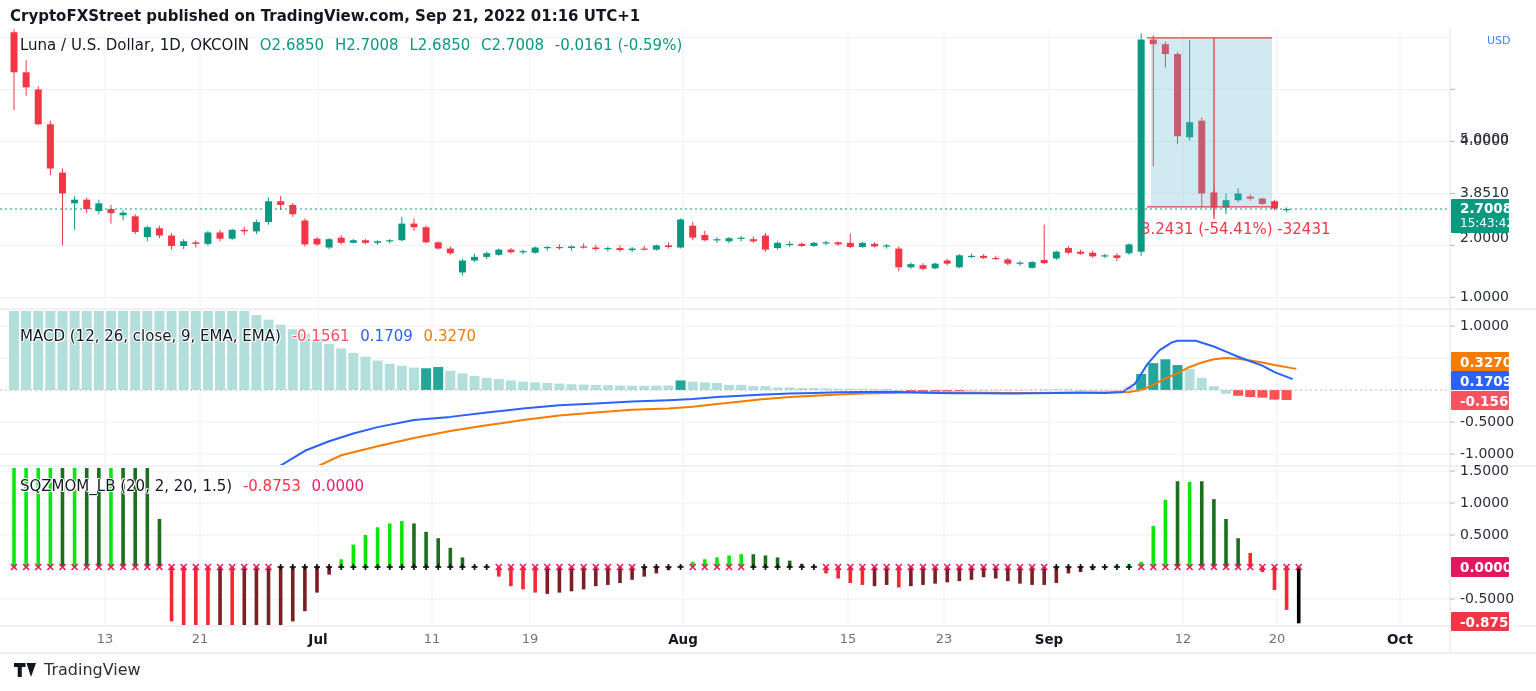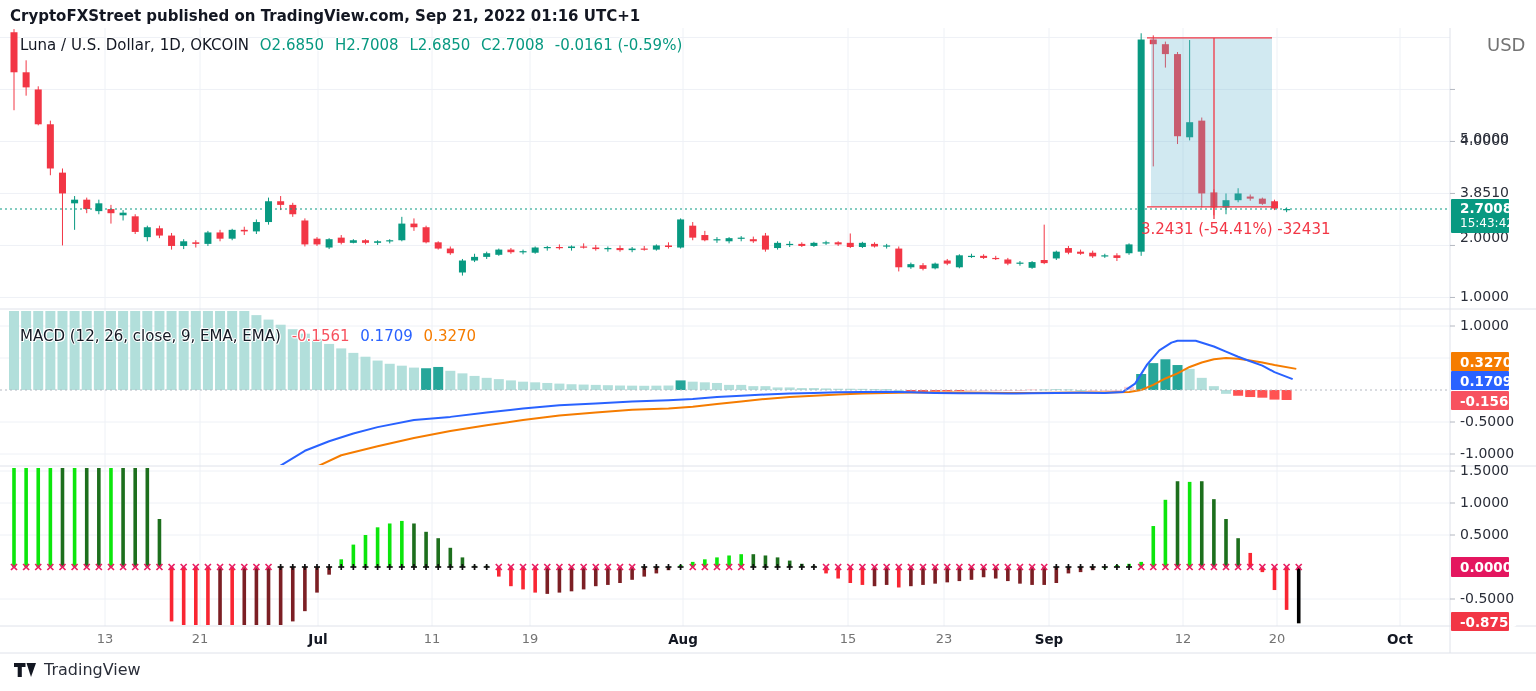--- a/index.html
+++ b/index.html
@@ -14,21 +14,21 @@
   #price-legend{left:20px;top:36px;}
   #macd-legend{left:20px;top:327px;}
   #sqz-legend{left:20px;top:477px;}
   .v-up{color:#089981;}
   .v-hist{color:#f7525f;}
   .v-macd{color:#2962ff;}
   .v-signal{color:#f57c00;}
   .v-mom{color:#f23645;}
   .v-zero{color:#e91e63;}
   .axis-label{position:absolute;font-size:14px;color:#2a2e39;}
-  #usd-label{left:1487px;top:34px;font-size:18px;color:#737373;}
+  #usd-label{left:1487px;top:34px;font-size:11px;color:#3b82f6;}
   .badge{position:absolute;left:1451px;width:58px;color:#fff;font-size:13.5px;font-weight:600;
     text-align:left;padding:2px 0 2px 9px;box-sizing:border-box;border-radius:1px;}
   #price-badge{top:199px;height:34px;background:#089981;padding-top:1px;}
   #price-badge .timer{font-size:12px;font-weight:400;}
   #badge-signal{top:352px;height:19px;background:#f57c00;}
   #badge-macd{top:371px;height:19px;background:#2962ff;}
   #badge-hist{top:391px;height:19px;background:#f7525f;}
   #badge-zero{top:557px;height:20px;background:#e4165f;}
   #badge-mom{top:612px;height:19px;background:#f23645;}
   #measure-label{left:1141px;top:220px;font-size:15px;color:#f23645;}
@@ -762,20 +762,25 @@
     <span class="v-up">-0.0161 (-0.59%)</span>
   </div>
 
   <div id="macd-legend" class="overlay legend halo">
     <span>MACD (12, 26, close, 9, EMA, EMA)</span>
     <span class="v-hist">-0.1561</span>
     <span class="v-macd">0.1709</span>
     <span class="v-signal">0.3270</span>
   </div>
 
+  <div id="sqz-legend" class="overlay legend halo">
+    <span>SQZMOM_LB (20, 2, 20, 1.5)</span>
+    <span class="v-mom">-0.8753</span>
+    <span class="v-zero">0.0000</span>
+  </div>
 
   <div id="usd-label" class="overlay">USD</div>
 
   <div id="axis-ticks">
       <div class="axis-label" style="left: 1460px; top: 98px; margin-top: 32px;">5.0000</div>
       <div class="axis-label" style="left: 1460px; top: 132.442px;">4.0000</div>
       <div class="axis-label" style="left: 1460px; top: 184.442px;">3.8510</div>
       <div class="axis-label" style="left: 1460px; top: 229px;">2.0000</div>
       <div class="axis-label" style="left: 1460px; top: 288.442px;">1.0000</div>
       <div class="axis-label" style="left: 1460px; top: 317px;">1.0000</div>

